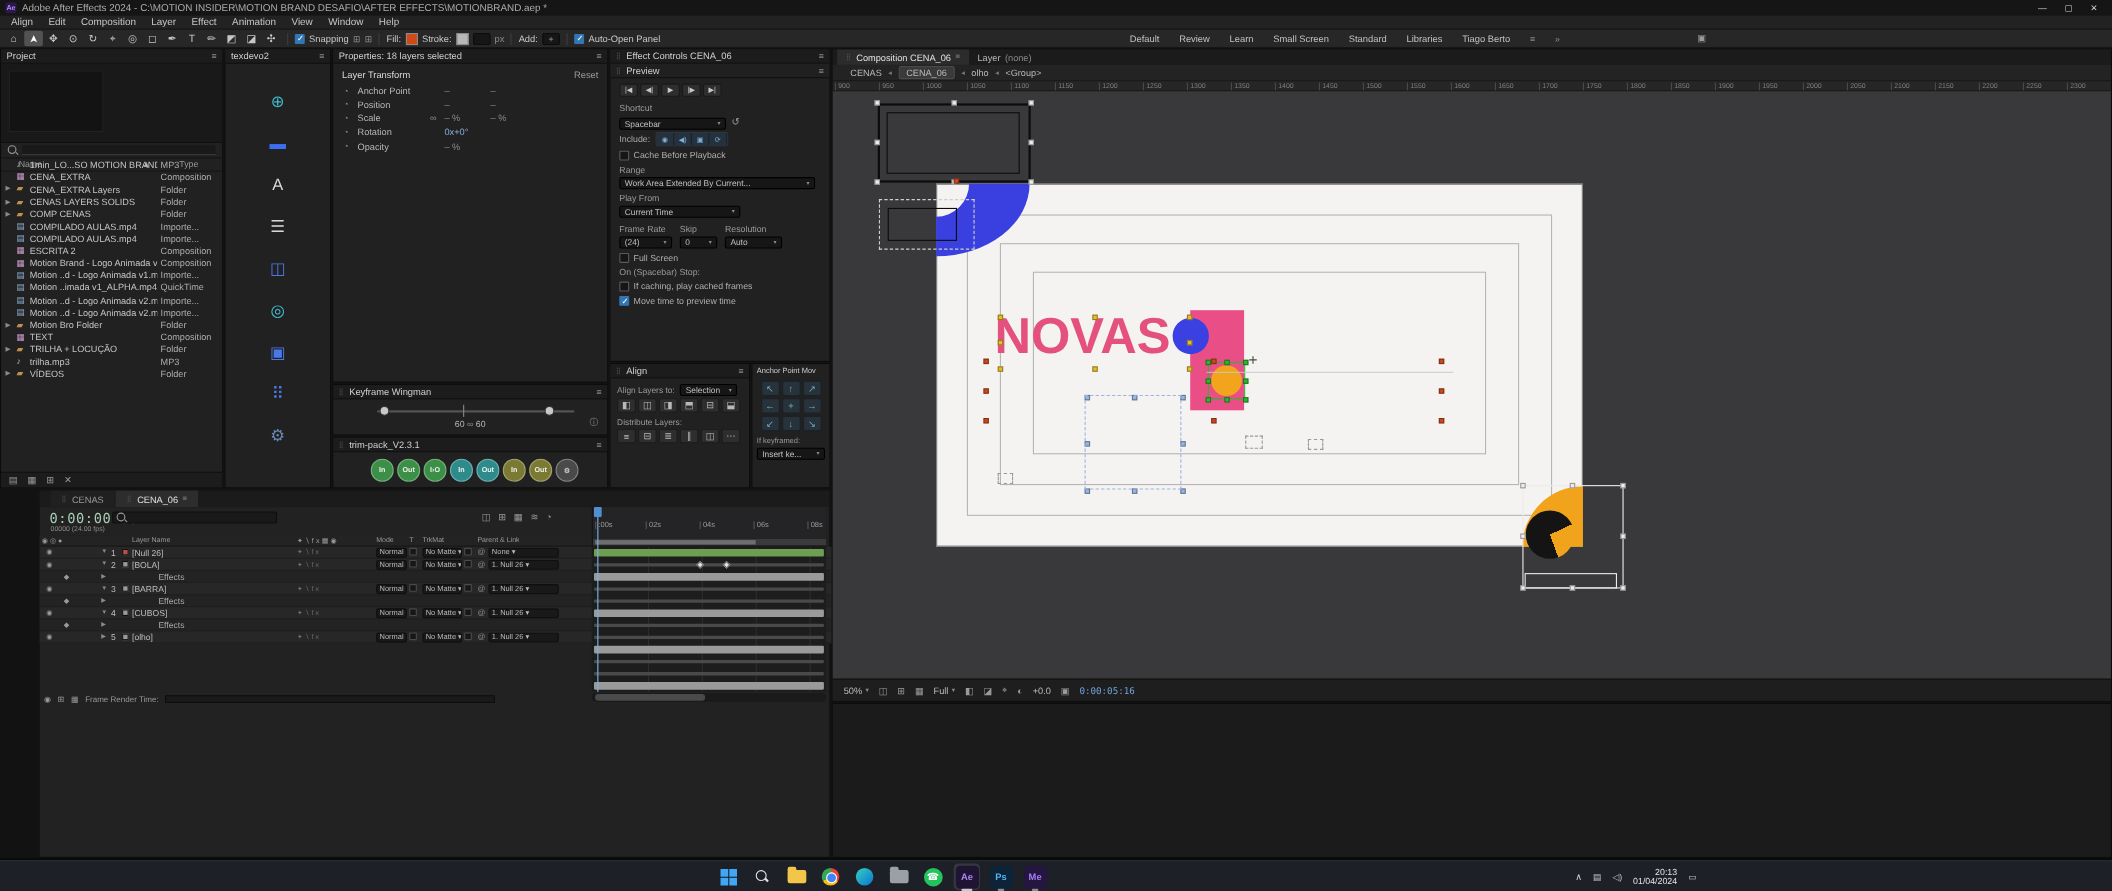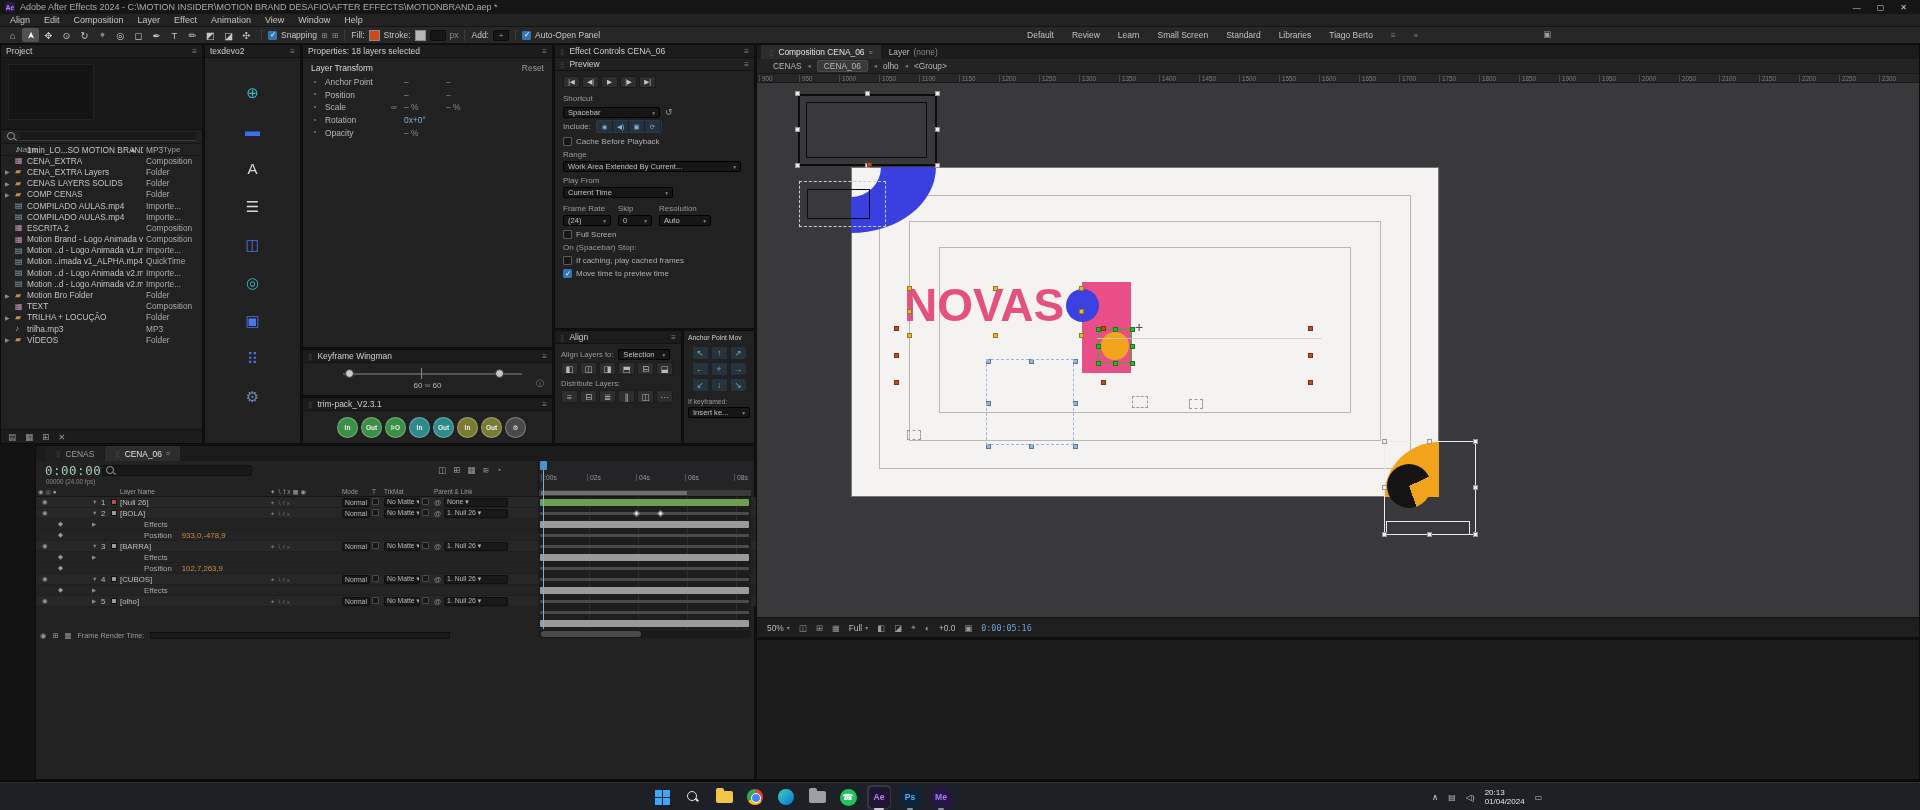--- a/index.html
+++ b/index.html
@@ -232,21 +232,21 @@
 .tb-mag::before{content:"";position:absolute;left:0;top:0;width:8px;height:8px;border:1.5px solid #dfe3e8;border-radius:50%}
 .tb-mag::after{content:"";position:absolute;left:8px;top:8px;width:4px;height:1.5px;background:#dfe3e8;transform:rotate(45deg)}
 .tb-folder{width:17px;height:12px;border-radius:2px;position:relative}
 .tb-folder::before{content:"";position:absolute;top:-3px;left:0;width:8px;height:4px;background:inherit;border-radius:2px 2px 0 0}
 .tb-chrome{width:16px;height:16px;border-radius:50%;background:conic-gradient(#ea4335 0 120deg,#fbbc05 120deg 240deg,#34a853 240deg 360deg);position:relative}
 .tb-chrome::after{content:"";position:absolute;left:4px;top:4px;width:8px;height:8px;background:#4285f4;border:1.5px solid #fff;border-radius:50%}
 .tb-edge{width:16px;height:16px;border-radius:50%;background:linear-gradient(135deg,#35d2c0,#0b74d1)}
 .tb-wa{width:17px;height:17px;border-radius:50%;background:#23c45e;color:#fff;font-size:9px;display:flex;align-items:center;justify-content:center}
 .tb-app{width:21px;height:21px;border-radius:4px;font-size:8.5px;font-weight:700;display:flex;align-items:center;justify-content:center}
 #tb-tray{position:absolute;left:1432px;top:0;height:28px;display:flex;align-items:center;gap:10px;color:#cfd3d8;font-size:8.5px}
-#tb-clock{text-align:left;font-size:8px;line-height:9px;color:#e2e5e9}
+#tb-clock{text-align:right;font-size:8px;line-height:9px;color:#e2e5e9}
 .tray-icon{color:#c2c6cc;font-size:8px}
 </style>
 </head>
 <body>
 
 <div id="titlebar">
   <div class="ae-logo">Ae</div>
   <div>Adobe After Effects 2024 - C:\MOTION INSIDER\MOTION BRAND DESAFIO\AFTER EFFECTS\MOTIONBRAND.aep *</div>
   <div id="win-controls">
     <span>—</span>
@@ -986,35 +986,20 @@
       <span class="c-num"></span>
           <span class="c-chipw"></span>
       <span class="c-name" style="padding-left:24px">Effects</span>
       <span class="c-sw"></span>
           <span class="c-mode"></span>
           <span class="c-t"></span>
       <span class="c-matte"></span>
           <span class="c-cb2"></span>
           <span class="c-parent"></span>
     </div>
-        <div class="tl-row prop">
-      <span class="c-ico">
-            <span style="margin-left:16px">◆</span>
-          </span>
-      <span class="c-tw"></span>
-      <span class="c-num"></span>
-          <span class="c-chipw"></span>
-      <span class="c-name" style="padding-left:24px">Position<span class="pval">933,0,-478,9</span></span>
-      <span class="c-sw"></span>
-          <span class="c-mode"></span>
-          <span class="c-t"></span>
-      <span class="c-matte"></span>
-          <span class="c-cb2"></span>
-          <span class="c-parent"></span>
-    </div>
         <div class="tl-row">
         <span class="c-ico">
             <span>◉</span>
           </span>
         <span class="c-tw">▼</span>
         <span class="c-num">3</span>
         <span class="c-chipw">
             <span class="chip" style="background:#9a9a9a"></span>
           </span>
         <span class="c-name">[BARRA]</span>
@@ -1029,35 +1014,20 @@
           </span>
       </div>
         <div class="tl-row prop">
       <span class="c-ico">
             <span style="margin-left:16px">◆</span>
           </span>
       <span class="c-tw">▶</span>
       <span class="c-num"></span>
           <span class="c-chipw"></span>
       <span class="c-name" style="padding-left:24px">Effects</span>
-      <span class="c-sw"></span>
-          <span class="c-mode"></span>
-          <span class="c-t"></span>
-      <span class="c-matte"></span>
-          <span class="c-cb2"></span>
-          <span class="c-parent"></span>
-    </div>
-        <div class="tl-row prop">
-      <span class="c-ico">
-            <span style="margin-left:16px">◆</span>
-          </span>
-      <span class="c-tw"></span>
-      <span class="c-num"></span>
-          <span class="c-chipw"></span>
-      <span class="c-name" style="padding-left:24px">Position<span class="pval">102,7,263,9</span></span>
       <span class="c-sw"></span>
           <span class="c-mode"></span>
           <span class="c-t"></span>
       <span class="c-matte"></span>
           <span class="c-cb2"></span>
           <span class="c-parent"></span>
     </div>
         <div class="tl-row">
         <span class="c-ico">
             <span>◉</span>

